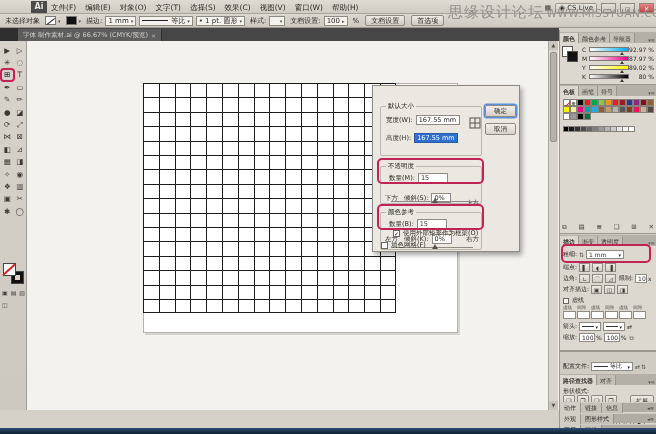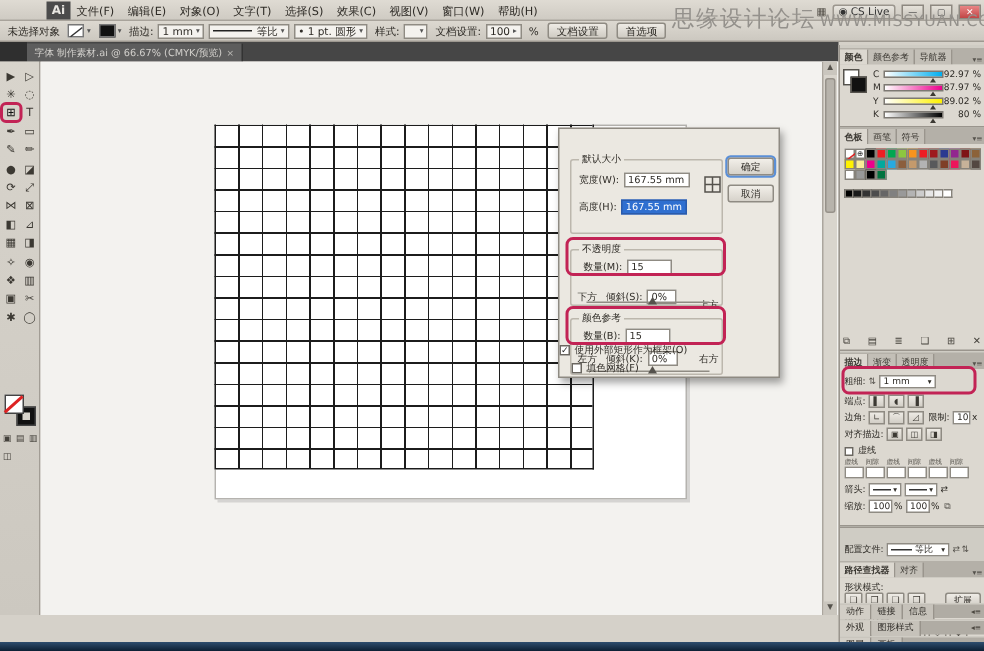--- a/index.html
+++ b/index.html
@@ -320,21 +320,21 @@
         <span style="margin-left:6px;">倾斜(K):</span>
         <span class="dfield" style="margin-left:3px; width:20px;">0%</span>
         <span style="margin-left:auto;">右方</span>
       </div>
       <div class="slider" style="left:10px; top:34px; width:82px;">
           <div class="sl-thumb"></div>
         </div>
     </div>
     <div class="hlbox" style="left:4px; top:118px; width:107px; height:26px;"></div>
 
-    <div class="drow" style="left:0; top:143px;justify-content:center;">
+    <div class="drow" style="left:20px; top:143px;justify-content:center;">
       <span class="cb">✓</span>
       <span>使用外部矩形作为框架(O)</span>
     </div>
     <div class="drow" style="left:8px; top:155px;">
       <span class="cb"></span>
       <span>填色网格(F)</span>
     </div>
   </div>
 
   <div id="dock" class="abs">

